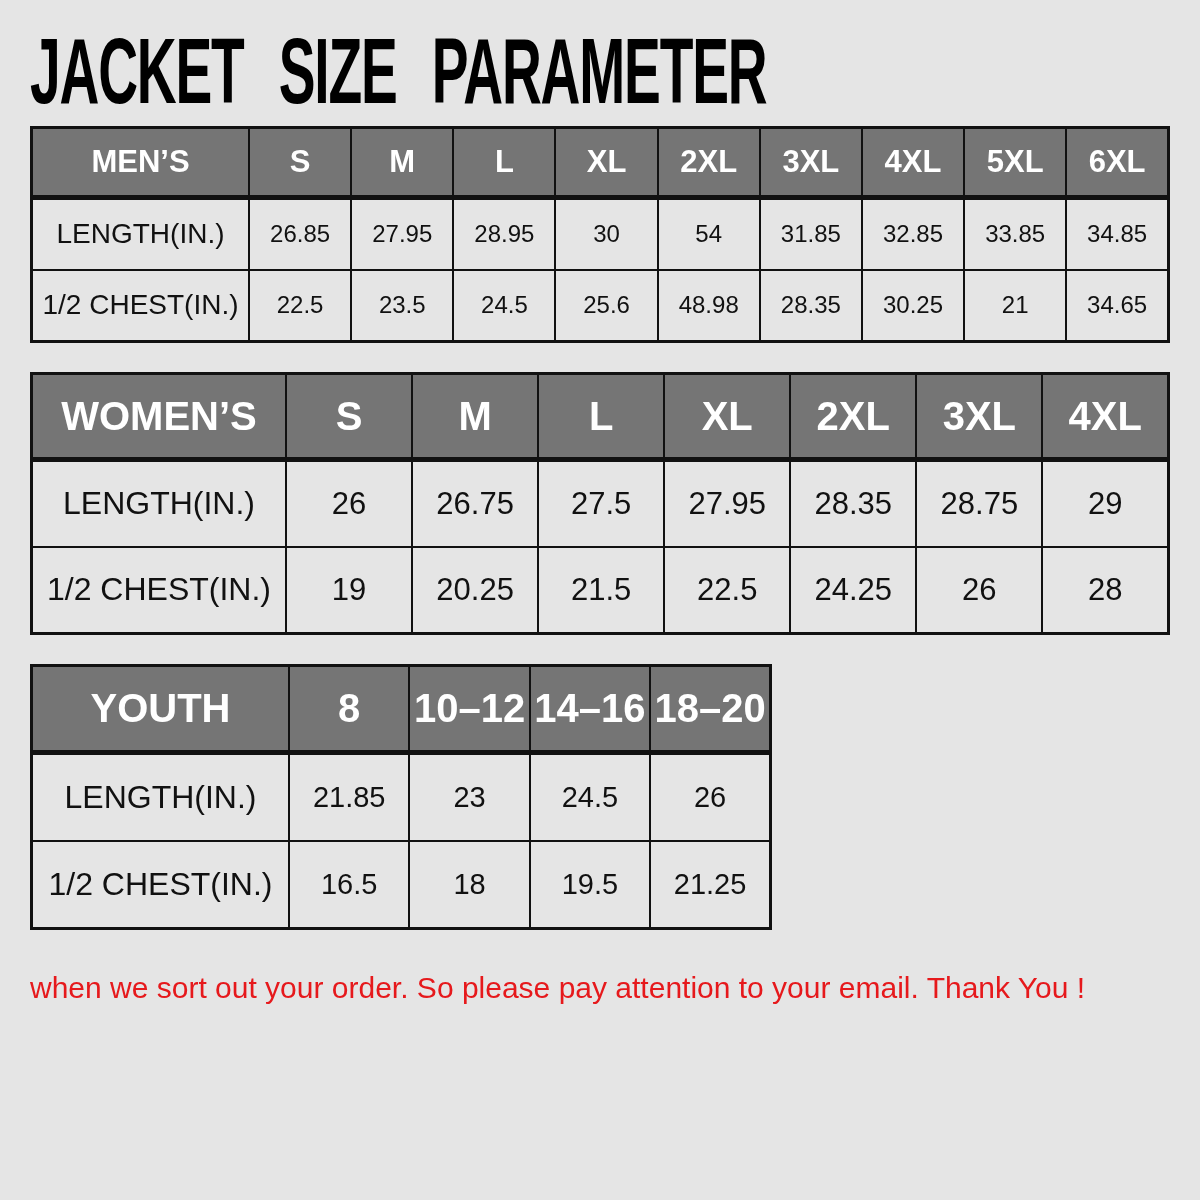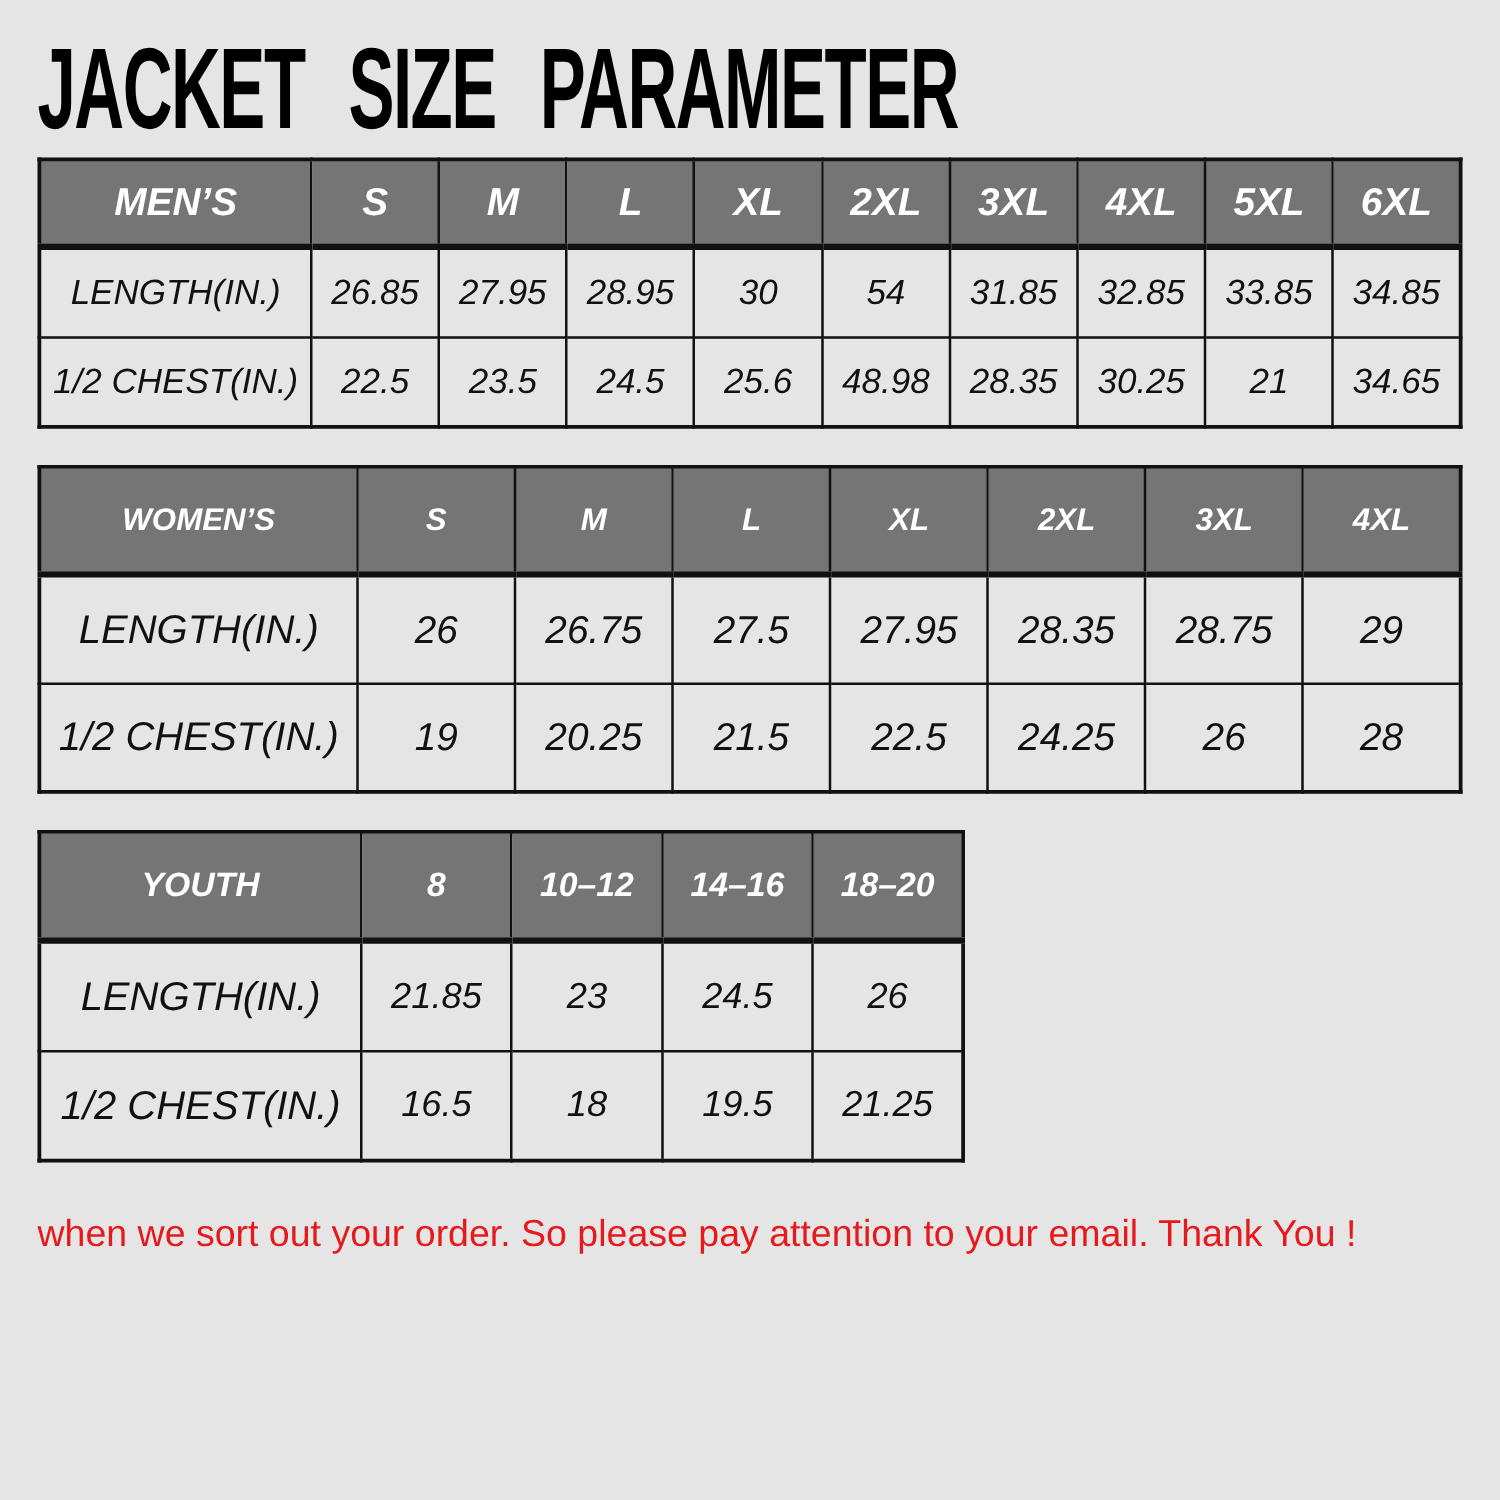--- a/index.html
+++ b/index.html
@@ -31,55 +31,54 @@
     color:var(--red);
     font-size:27px;
     font-weight:bold;
     line-height:1.45;
     letter-spacing:0px;
   }
   table{
     border-collapse:collapse;
     table-layout:fixed;
     border:3px solid #111;
-    font-style:italic;
   }
   th,td{
     border:2px solid #111;
     text-align:center;
     vertical-align:middle;
     padding:0;
     overflow:hidden;
   }
   thead th{
     background:var(--header-bg);
     color:#fff;
     font-weight:bold;
     border-bottom:5px solid #111;
   }
   
   #table-mens{width:1140px;margin-top:16px;}
   #table-mens .first{width:215px;}
   #table-mens thead tr{height:70px;}
   #table-mens tbody tr{height:72px;}
   #table-mens thead th{font-size:31px;}
-  #table-mens tbody td{font-size:28px;}
+  #table-mens tbody td{font-size:24px;}
   
   #table-womens{width:1140px;margin-top:29px;}
   #table-womens .first{width:252px;}
   #table-womens thead tr{height:86px;}
   #table-womens tbody tr{height:87px;}
-  #table-womens thead th{font-size:25px;text-align:center;}
+  #table-womens thead th{font-size:40px;text-align:center;}
   #table-womens tbody td{font-size:31px;}
   
   #table-youth{width:742px;margin-top:29px;}
   #table-youth .first{width:255px;}
   #table-youth thead tr{height:87px;}
   #table-youth tbody tr{height:88px;}
-  #table-youth thead th{font-size:27px;}
+  #table-youth thead th{font-size:40px;}
   #table-youth tbody td{font-size:29px;}
 
   tbody td.label{font-size:1em;}
   #table-mens tbody td.label{font-size:28px;}
   #table-womens tbody td.label{font-size:32px;}
   #table-youth tbody td.label{font-size:32px;}
 
   .footer-para{
     margin-top:32px;
     max-width:1150px;

